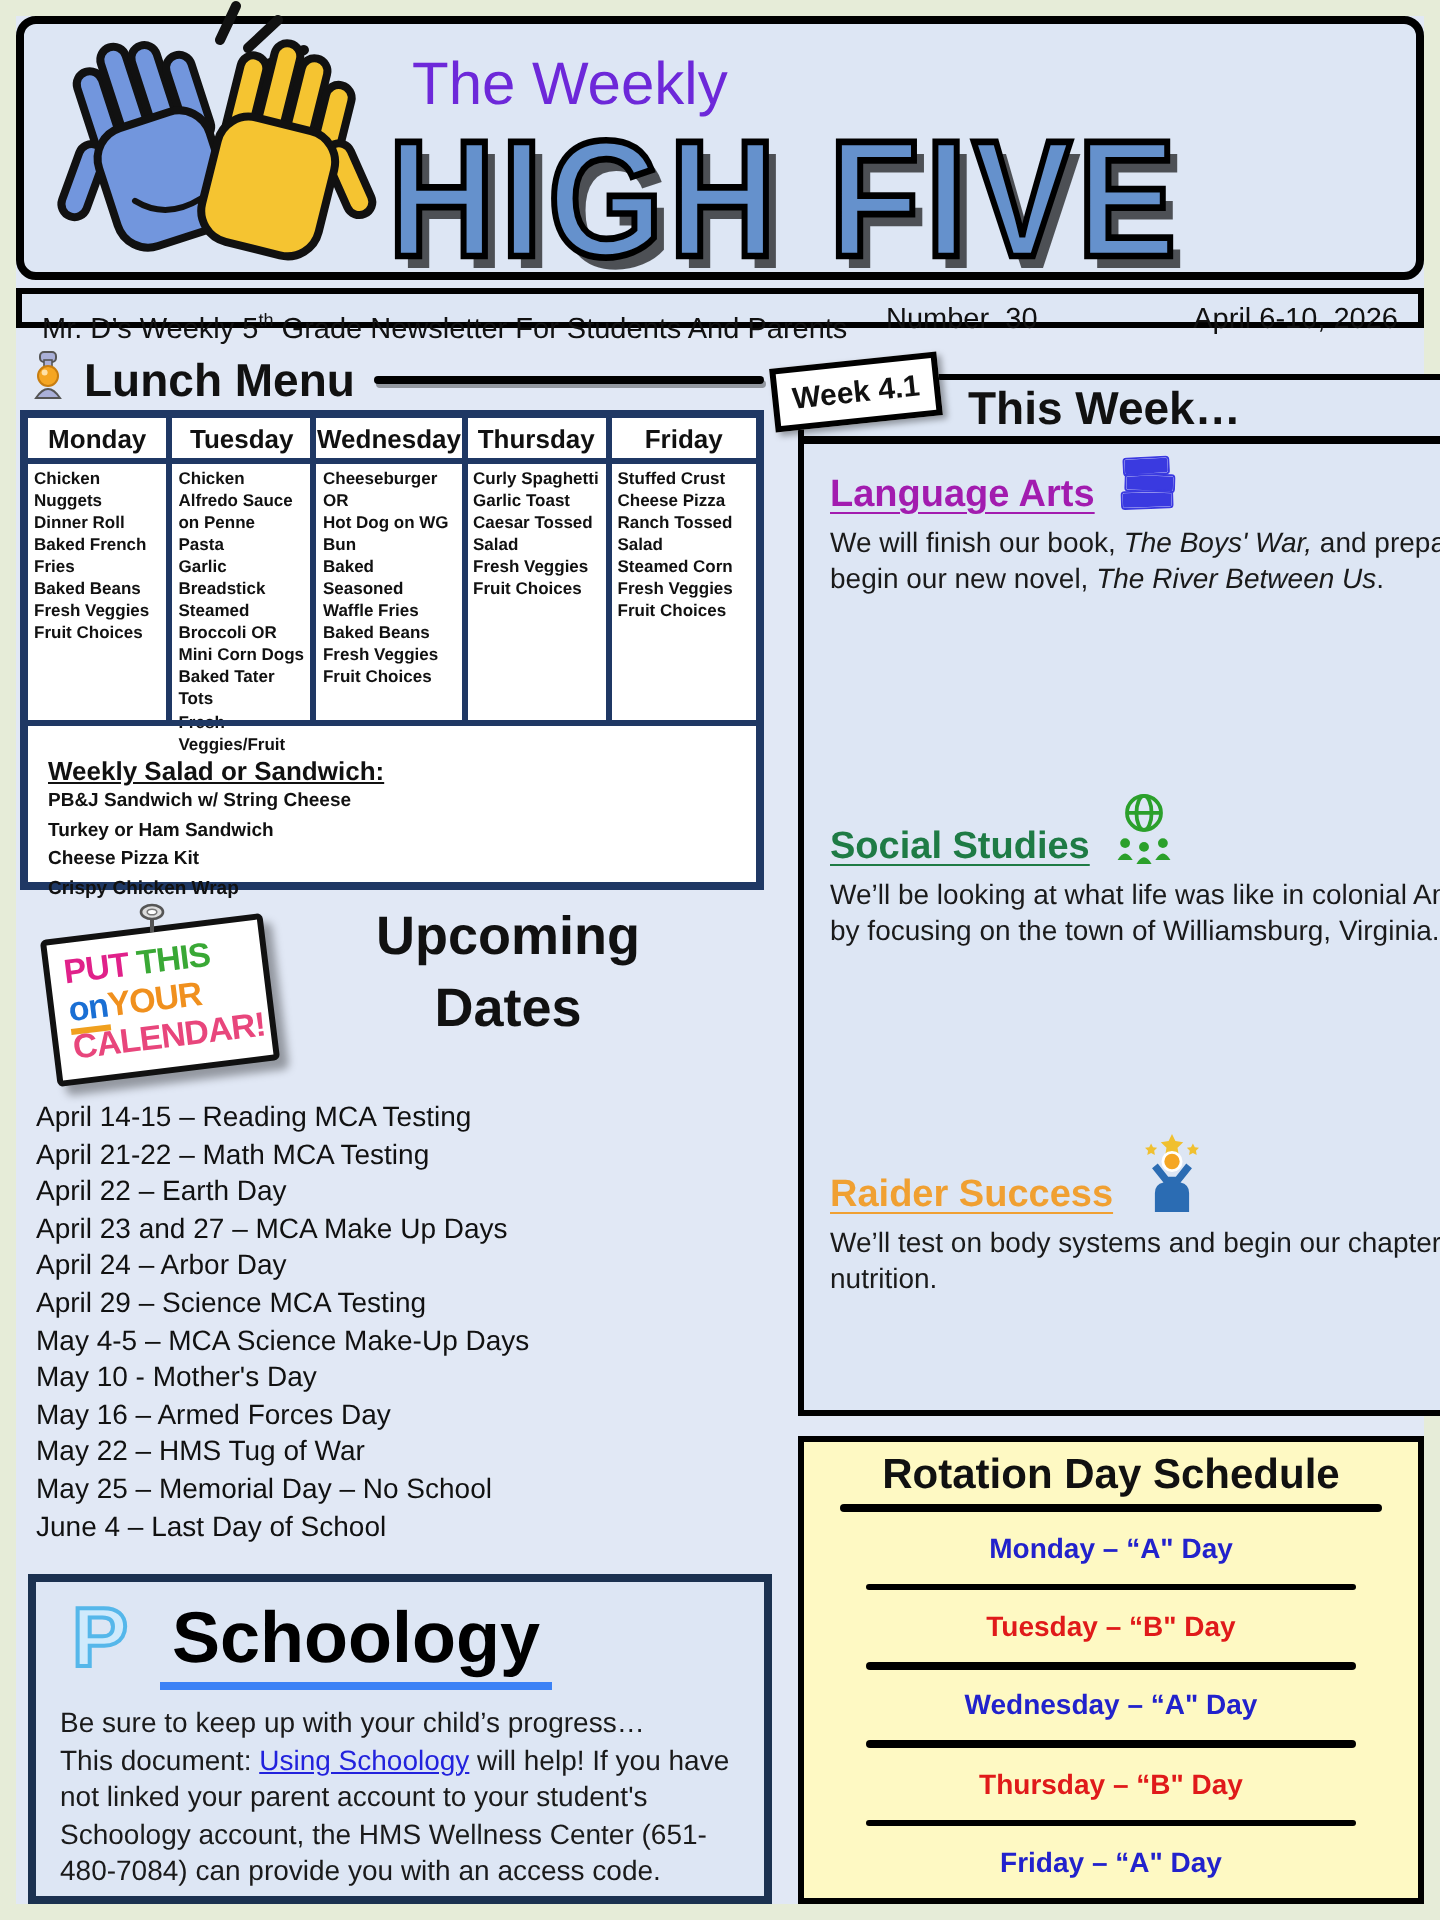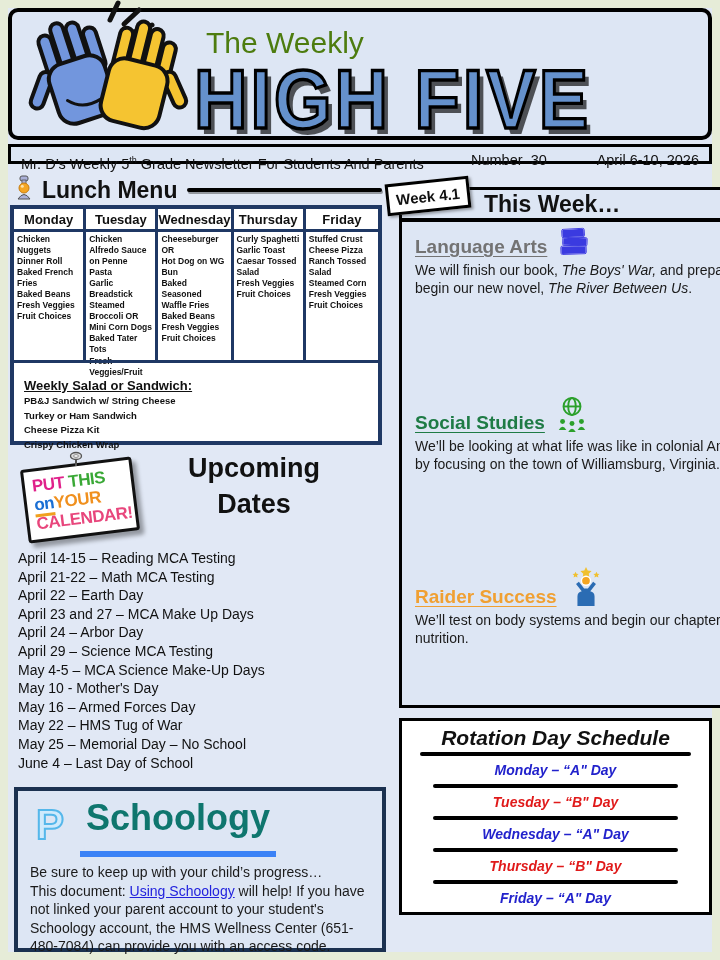--- a/index.html
+++ b/index.html
@@ -11,38 +11,38 @@
     color:#111;
   }
   .page-inner { position:absolute; left:8px; top:8px; right:8px; bottom:8px; background:#e1e8f5; }
 
   
   .header-box {
     position:absolute; left:8px; top:8px; right:8px; height:132px;
     background:#dde6f4; border:4px solid #000; border-radius:10px; z-index:1;
   }
   .hands { position:absolute; left:14px; top:-2px; z-index:3; }
-  .hdr-subtitle { position:absolute; left:194px; top:14px; font-size:30px; color:#4d7c0f; z-index:2; }
+  .hdr-subtitle { position:absolute; left:194px; top:14px; font-size:30px; color:#6d28d9; z-index:2; }
   .hdr-title {
     position:absolute; left:182px; top:40px; z-index:2;
     font-size:74px; font-weight:800; letter-spacing:3px;
     color:#6591cc; -webkit-text-stroke:3px #000;
     text-shadow:5px 5px 0 rgba(0,0,0,0.65);
     transform:scaleY(1.12); transform-origin:top left;
     white-space:nowrap;
   }
 
   
   .infobar {
     position:absolute; left:8px; right:8px; top:144px; height:20px;
     background:#dde6f4; border:3px solid #000; z-index:2;
     font-size:14.5px; line-height:24px;
   }
   .infobar .ib-left { position:absolute; left:10px; top:1px; }
-  .infobar .ib-num  { position:absolute; left:460px; top:1px; white-space:pre; }
+  .infobar .ib-num  { position:absolute; left:432px; top:1px; white-space:pre; }
   .infobar .ib-date { position:absolute; right:10px; top:1px; }
   sup { font-size:9px; vertical-align:super; }
 
   
   .lunch-title-row { position:absolute; left:14px; top:177px; width:370px; height:26px; display:flex; align-items:center; z-index:2; }
   .lunch-title { font-size:23px; font-weight:bold; margin-left:8px; white-space:nowrap; }
   .lunch-rule { flex:1; height:4px; background:#000; border-radius:2px; margin-left:10px; margin-right:2px; box-shadow:1px 2px 0 rgba(0,0,0,0.35); }
 
   .lunch-table {
     position:absolute; left:10px; top:205px; width:372px; height:240px;
@@ -72,21 +72,21 @@
   }
   .thisweek-box {
     position:absolute; left:399px; top:187px; width:376px; height:521px;
     background:#dde6f4; border:3px solid #000; z-index:2;
   }
   .tw-title { font-size:23px; font-weight:bold; margin:1px 0 0 82px; }
   .tw-underline { height:4px; background:#000; }
   .tw-section { position:absolute; left:13px; right:10px; }
   .tw-head-row { display:flex; align-items:flex-end; gap:10px; }
   .tw-heading { font-size:19px; font-weight:bold; text-decoration:underline; text-underline-offset:3px; }
-  .tw-heading.blue   { color:#737373;text-align:right; }
+  .tw-heading.blue   { color:#a21caf;text-align:right; }
   .tw-heading.green  { color:#1e7b45; }
   .tw-heading.orange { color:#f0a032; }
   .tw-text { font-size:14px; line-height:1.3; margin-top:3px; color:#1a1a1a; }
   .tw-section .icn { margin-bottom:-2px; }
 
   
   .cal-clip { position:absolute; left:22px; top:455px; width:118px; height:96px; z-index:2; }
   .cal-note {
     position:absolute; left:2px; top:8px; width:112px;
     background:#fff; border:3px solid #111; border-radius:3px;
@@ -107,31 +107,31 @@
   .dates-list { position:absolute; left:18px; top:549px; width:365px; z-index:2; font-size:14px; }
   .date-item { line-height:18.6px; }
 
   
   .schoology-box {
     position:absolute; left:14px; top:787px; width:372px; height:165px;
     background:#dde6f4; border:4px solid #1b3150; z-index:2; padding:6px 12px;
   }
   .sch-logo-row { display:flex; align-items:center; gap:16px; margin-left:4px; }
   .sch-title {
-    font-size:36px; font-weight:bold; color:#0f766e;
-    border-bottom:6px solid #3b82f6; padding:0 6px 12px 6px; cursor:pointer;
+    font-size:36px; font-weight:bold; color:#000000;
+    border-bottom:4px solid #3b82f6; padding:0 6px 1px 6px; cursor:pointer;
   }
   .sch-text { font-size:14px; line-height:1.33; margin-top:6px; color:#1a1a1a; }
   .sch-link { color:#2222dd; text-decoration:underline; cursor:pointer; }
 
   
   .rotation-box {
-    position:absolute; left:399px; top:718px; width:313px; height:197px;
-    background:#ffffff; border:3px solid #000; z-index:2;
-    display:flex; flex-direction:column;font-style:italic;
+    position:absolute; left:399px; top:718px; width:313px; height:234px;
+    background:#fef9c3; border:3px solid #000; z-index:2;
+    display:flex; flex-direction:column;
   }
   .rot-title { font-size:21px; font-weight:bold; text-align:center; margin-top:5px; }
   .rot-underline { height:4px; background:#000; width:88%; margin:2px auto 0 auto; border-radius:2px; }
   .rot-row { flex:1; display:flex; align-items:center; justify-content:center; font-size:14px; font-weight:bold; }
   .rot-divider { height:3.5px; background:#000; width:80%; margin:0 auto; border-radius:2px; }
 </style>
 </head>
 <body>
 
 <div class="page-inner"></div>

